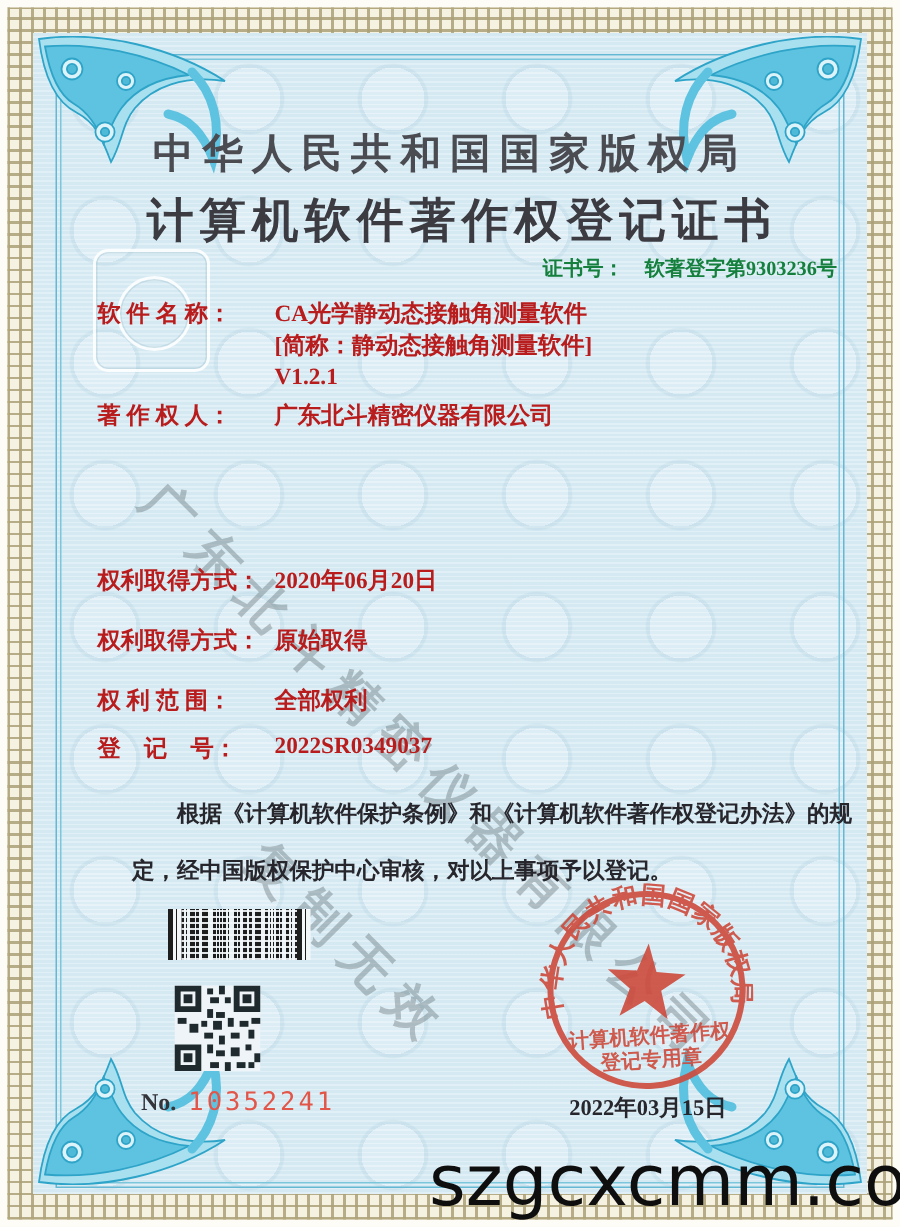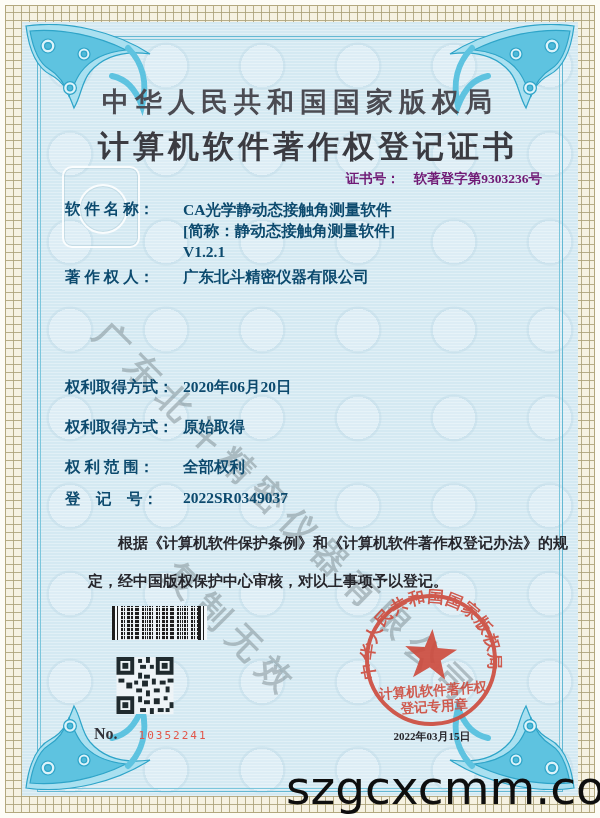--- a/index.html
+++ b/index.html
@@ -33,25 +33,25 @@
   .emblem{position:absolute;left:62px;top:166px;width:74px;height:78px;border-radius:10px;
       border:2px solid rgba(255,255,255,.85);box-shadow:inset 0 0 0 1px rgba(150,185,200,.35);}
   .emblem .c1{position:absolute;left:50%;top:50%;width:46px;height:46px;margin:-23px 0 0 -23px;
       border-radius:50%;border:2px solid rgba(255,255,255,.85);box-shadow:inset 0 0 0 1px rgba(150,185,200,.3);}
 
   
   .authority{position:absolute;left:0;right:0;top:84px;text-align:center;
       font-size:27px;font-weight:bold;letter-spacing:6px;color:#4b4b52;}
   .cert-title{position:absolute;left:0;right:0;top:126px;text-align:center;
       font-size:31px;font-weight:bold;letter-spacing:4px;color:#3b3b41;padding-left:16px;}
-  .cert-no{position:absolute;right:58px;top:170px;font-size:13.5px;font-weight:bold;color:#701a75;}
+  .cert-no{position:absolute;right:42px;top:170px;font-size:13.5px;font-weight:bold;color:#15803d;}
   .cert-no .lbl{margin-right:14px;}
 
   
-  .row{position:absolute;left:65px;font-size:15.5px;font-weight:bold;color:#0c4a6e;white-space:nowrap;}
+  .row{position:absolute;left:65px;font-size:15.5px;font-weight:bold;color:#b91c1c;white-space:nowrap;}
   .row .lab{display:inline-block;width:118px;}
   .row .val{display:inline-block;vertical-align:top;}
   .row .val div{line-height:21px;}
   .r0{top:199px}.r1{top:267px}.r2{top:337px}.r3{top:377px}.r4{top:417px}.r5{top:457px}.r6{top:489px}
 
   .statement{position:absolute;left:60px;width:482px;top:524px;font-size:15px;font-weight:700;
       color:#26262c;line-height:38px;text-indent:2em;margin-left:28px;}
 
   
   .barcode{position:absolute;left:112px;top:606px;width:95px;height:34px;display:flex;}
@@ -59,24 +59,24 @@
       repeating-linear-gradient(90deg,#1e1e1e 0 3px,#f4f8fa 3px 5px,#1e1e1e 5px 6px,#f4f8fa 6px 9px);}
   .bc-mid{flex:1;height:100%;background:
       repeating-linear-gradient(0deg, rgba(244,248,250,.9) 0 1px, transparent 1px 4px),
       repeating-linear-gradient(90deg,#1e1e1e 0 2px,transparent 2px 3px,#1e1e1e 3px 4px,transparent 4px 7px),
       repeating-linear-gradient(90deg,transparent 0 1px,#1e1e1e 1px 2px,transparent 2px 5px),#e9f1f5;}
   .qr{position:absolute;left:116px;top:657px;width:58px;height:57px;}
 
   
   .serial{position:absolute;left:94px;top:725px;font-size:16px;color:#33333a;font-weight:bold;}
   .serial .num{color:#e2564a;font-family:"DejaVu Sans Mono",monospace;font-weight:normal;
-      letter-spacing:2px;margin-left:21px;font-size:11px;}
+      letter-spacing:2px;margin-left:8px;font-size:17px;}
   .seal{position:absolute;left:360px;top:589px;width:142px;height:142px;opacity:.9;transform:rotate(-4deg);}
   .issue-date{position:absolute;left:362px;top:729px;width:140px;text-align:center;
-      font-size:11px;font-weight:bold;color:#26262c;}
+      font-size:15px;font-weight:bold;color:#26262c;}
 
   
   .wm{position:absolute;font-size:34px;font-weight:600;letter-spacing:10px;
       color:rgba(104,118,124,.42);white-space:nowrap;transform-origin:0 0;transform:rotate(45deg);}
   .wm1{left:116px;top:312px;}
   .wm2{left:186px;top:552px;}
   .site{position:absolute;left:286px;top:760px;font-size:47px;color:#0e0e0e;
       font-family:"DejaVu Sans","Liberation Sans",sans-serif;letter-spacing:0;white-space:nowrap;}
 
   svg text{font-family:"Liberation Serif","DejaVu Serif",serif;}

